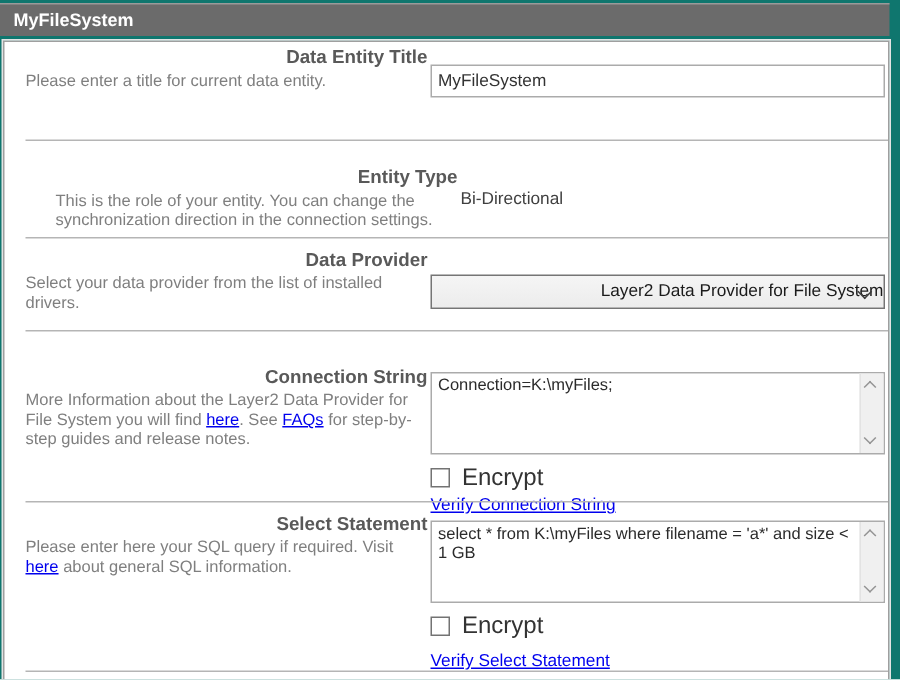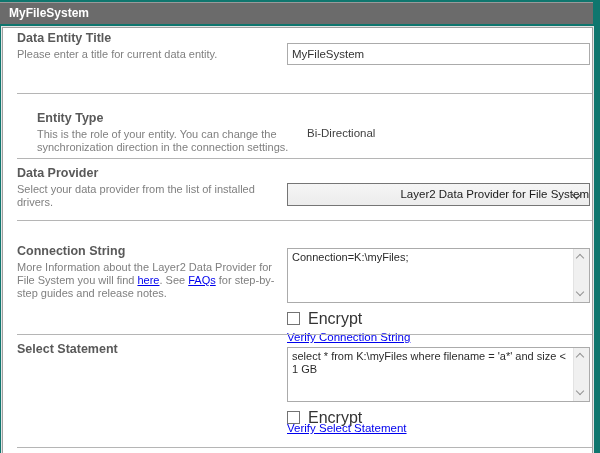--- a/index.html
+++ b/index.html
@@ -11,21 +11,21 @@
     background:#6b6b6b; border-top:1px solid #9a9a9a; color:#ffffff;
     font-size:12px; font-weight:bold; line-height:21px; padding-left:9px; }
 
   .panel { position:absolute; left:2px; top:27px; width:591px; height:426px;
     background:#ffffff; border:1px solid #9f9f9f; border-bottom:none; outline:1px solid #e4e4e4; }
 
   .section { position:absolute; left:0; width:100%; }
   .divider { position:absolute; left:14px; width:575px; height:1px; background:#b5b5b5; }
 
   .leftcol { position:absolute; left:14px; width:268px; }
-  .heading { font-size:12.5px; font-weight:bold; color:#595959; margin-bottom:3px; }
+  .heading { font-size:12.5px; font-weight:bold; color:#595959; margin-bottom:3px;text-align:right; }
   .desc { font-size:11px; line-height:13px; color:#7f7f7f; }
   .desc a { color:#0000ee; text-decoration:underline; cursor:pointer; }
 
   .textbox { position:absolute; left:284px; width:303px; height:22px;
     border:1px solid #ababab; background:#ffffff; font-family:"Liberation Sans", sans-serif;
     font-size:11.5px; color:#333333; padding:0 4px; outline:none; }
 
   .static-value { position:absolute; left:284px; font-size:11.5px; color:#404040; }
 
   .combobox { position:absolute; left:284px; width:303px; height:23px;
@@ -115,34 +115,35 @@
         <span class="checkbox"></span>
         <span class="checkbox-label">Encrypt</span>
       </div>
       <a class="verify-link" style="top:95px;" href="#">Verify Connection String</a>
     </div>
     <div class="divider" style="top:306px;"></div>
 
     <div class="section" style="top:306px;height:113px;">
       <div class="leftcol" style="top:8px;">
         <div class="heading">Select Statement</div>
+        <div class="desc"><span>Please enter here your SQL query if required. Visit </span><a href="#">here</a><span> about general SQL information.</span></div>
       </div>
       <div class="textarea" style="top:13px;">
         <div class="ta-text">select * from K:\myFiles where filename = 'a*' and size &lt; 1 GB</div>
         <div class="scrollbar">
           <div class="sb-btn sb-up">
             <span class="chev chev-up"></span>
           </div>
           <div class="sb-btn sb-down">
             <span class="chev chev-down"></span>
           </div>
         </div>
       </div>
       <div class="checkbox-row" style="top:77px;">
         <span class="checkbox"></span>
         <span class="checkbox-label">Encrypt</span>
       </div>
-      <a class="verify-link" style="top:88px;" href="#">Verify Select Statement</a>
+      <a class="verify-link" style="top:101px;" href="#">Verify Select Statement</a>
     </div>
     <div class="divider" style="top:419px;"></div>
 
   </div>
 </div>
 
 </body></html>

